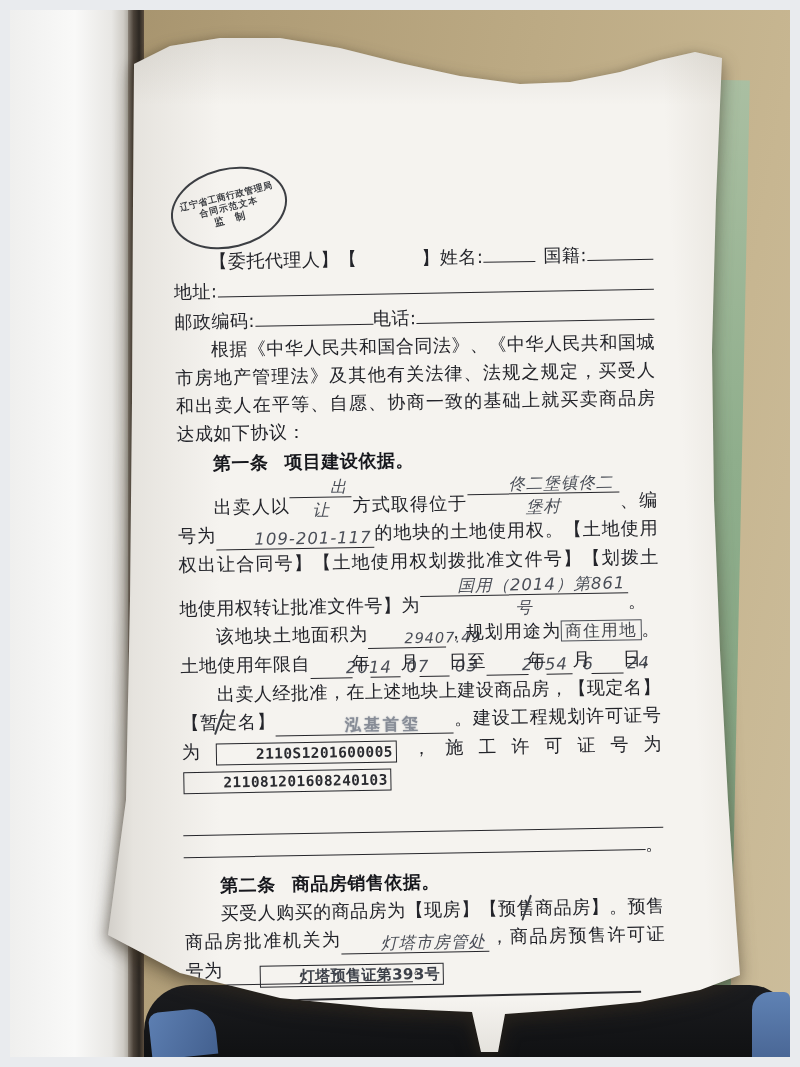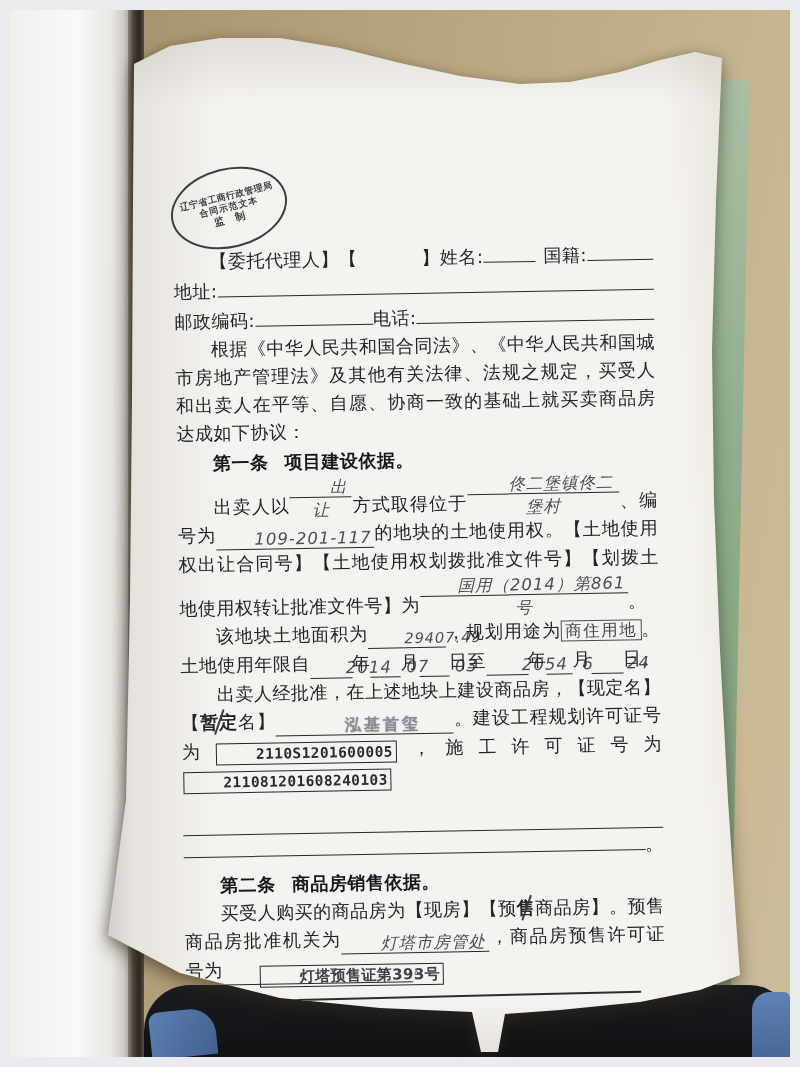--- a/index.html
+++ b/index.html
@@ -70,21 +70,21 @@
 
   .hw { font-style:italic; color:#4a4e57; font-size:16.5px; letter-spacing:1px; }
   .hw-faint { color:#878c96; font-weight:bold; letter-spacing:3px; font-size:16px;
               text-shadow:0 0 1.5px #9aa0aa; font-style:normal; }
   .hw-box { border:1.3px solid #4a4d55; padding:0 3px; font-style:normal; color:#45484f; }
   .stampbox { display:inline-block; border:1.7px solid #25262b; padding:0 3px; margin:0 1px;
               font-family:"DejaVu Sans Mono", monospace; font-size:14.5px; font-weight:bold;
               color:#2b2c31; letter-spacing:.4px; line-height:20px; vertical-align:-2px; }
   .stampbox.lic { font-family:"DejaVu Sans", sans-serif; color:#3c4049; font-weight:bold; font-size:15px; }
 
-  .tick { position:relative;font-weight:bold; }
+  .tick { position:relative; }
   .tick::after { content:""; position:absolute; left:48%; top:-3px; width:2.2px; height:27px;
                  background:#3c3f46; transform:rotate(20deg); border-radius:2px; }
 
   .blankline1 { margin-top:16px; height:26px; border-bottom:1.8px solid #26262b; }
   .blankline2 { display:flex; align-items:baseline; height:28px; }
   .blankline2 .ln { flex:1; border-bottom:1.8px solid #26262b; height:22px; }
 
   .longline { margin:14px 0 0 10px; width:445px; border-bottom:2.2px solid #2c2c30; transform:rotate(-.4deg); }
   .pageno { margin-top:18px; text-align:center; font-size:15px; letter-spacing:2px; color:#2a2b30; }
 </style>

